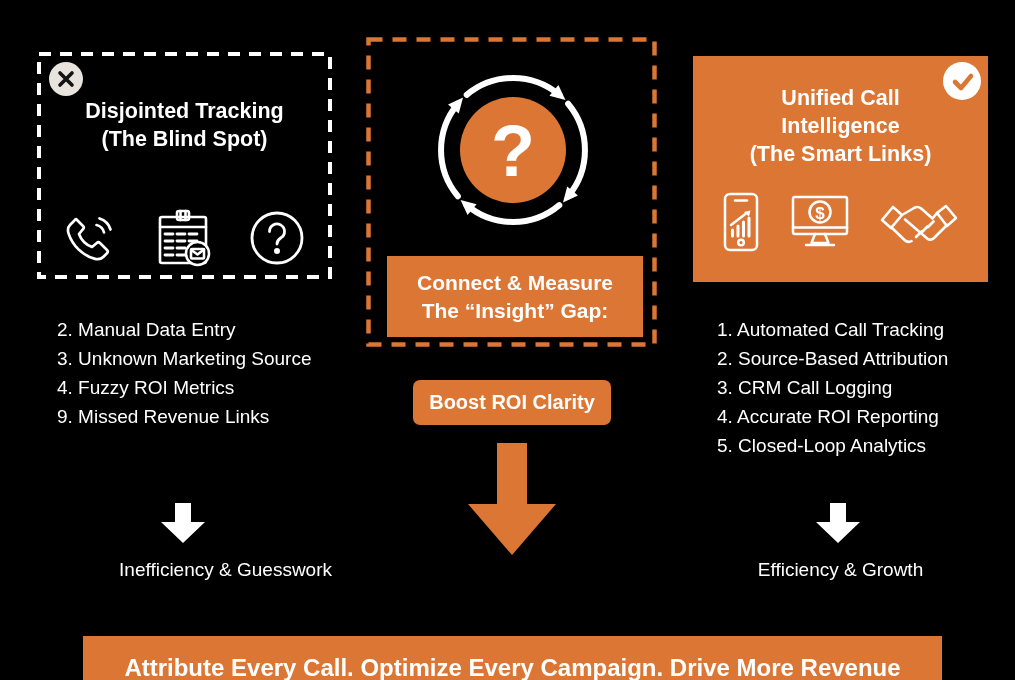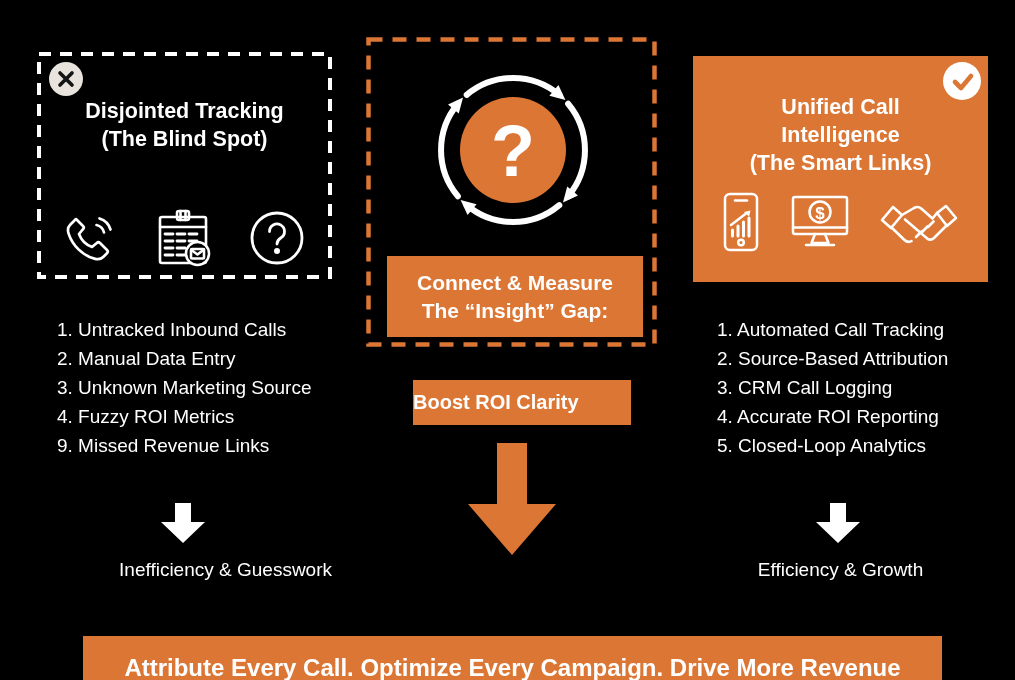--- a/index.html
+++ b/index.html
@@ -23,26 +23,26 @@
   .badge{border-radius:50%;display:flex;align-items:center;justify-content:center;}
   .xbadge{left:12px;top:10px;width:34px;height:34px;background:var(--offwhite,#E8E4DD);}
   .checkbadge{left:250px;top:6px;width:38px;height:38px;background:var(--white,#fff);}
 
   
   .mbox{left:366px;top:8px;width:291px;height:310px;}
   .cycle{left:413px;top:21px;}
   .gapbox{left:387px;top:227px;width:256px;height:81px;background:var(--orange,#DC7634);
     display:flex;flex-direction:column;align-items:center;justify-content:center;
     font-weight:bold;font-size:21px;line-height:28px;color:#fff;text-align:center;}
-  .boost{left:413px;top:351px;width:218px;height:45px;background:var(--orange,#DC7634);
-    color:#fff;font-weight:bold;font-size:20px;line-height:45px;}
+  .boost{left:413px;top:351px;width:198px;height:45px;background:var(--orange,#DC7634);
+    color:#fff;font-weight:bold;font-size:20px;text-align:center;line-height:45px;border-radius:7px;}
 
   
   .rbox{left:693px;top:27px;width:295px;height:226px;background:var(--orange,#DC7634);}
-  .rbox .panel-title{padding-top:37px;}
+  .rbox .panel-title{padding-top:28px;}
   .rbox .icon-row{top:136px;padding:0 30px;}
 
   
   .list{font-size:19px;line-height:29px;color:#fff;}
   .llist{left:57px;top:286px;width:300px;}
   .rlist{left:717px;top:286px;width:300px;}
 
   
   .outcome{font-size:19px;color:#fff;text-align:center;}
   .outL{left:37px;top:530px;width:295px;text-align:right;}
@@ -187,21 +187,20 @@
           <path d="M11 31 l13.5 13 q3.2 3 7 1.2"></path>
           <path d="M41.5 35.5 l-5.5 5.5"></path>
           <path d="M47.5 30.5 l-5.5 5.5"></path>
           <path d="M53.5 25.5 l-5.5 5.5"></path>
         </g>
       </svg>
     </div>
   </div>
 
   <div class="abs list llist">
-    <div>1. Untracked Inbound Calls</div>
     <div>2. Manual Data Entry</div>
     <div>3. Unknown Marketing Source</div>
     <div>4. Fuzzy ROI Metrics</div>
     <div>9. Missed Revenue Links</div>
   </div>
   <div class="abs list rlist">
     <div>1. Automated Call Tracking</div>
     <div>2. Source-Based Attribution</div>
     <div>3. CRM Call Logging</div>
     <div>4. Accurate ROI Reporting</div>

